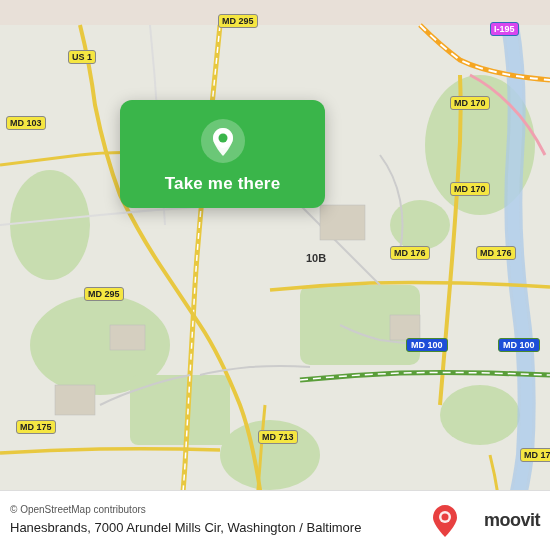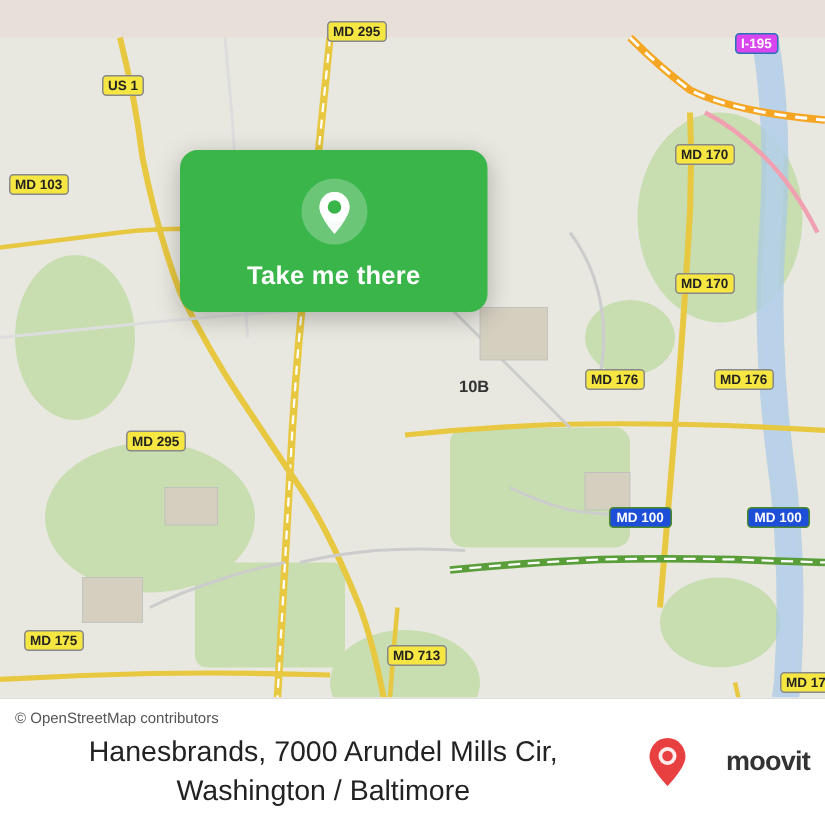--- a/index.html
+++ b/index.html
@@ -75,25 +75,24 @@
       flex: 1;
     }
 
     #osm-credit {
       font-size: 10px;
       color: #555;
       margin-bottom: 4px;
     }
 
     #location-title {
-      font-size: 19px;
+      font-size: 13px;
       font-weight: 500;
       color: #222;
       line-height: 1.4;
-      text-align: center;
     }
 
     #moovit-logo {
       display: flex;
       align-items: center;
       margin-left: 10px;
       flex-shrink: 0;
       gap: 20px;
     }
 

